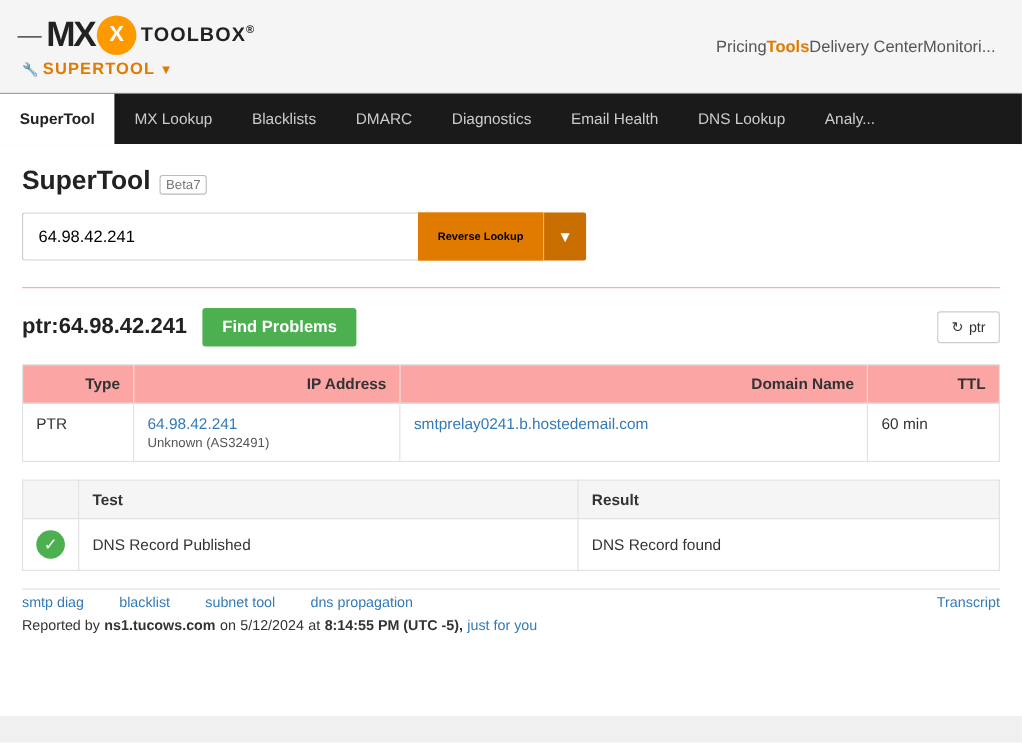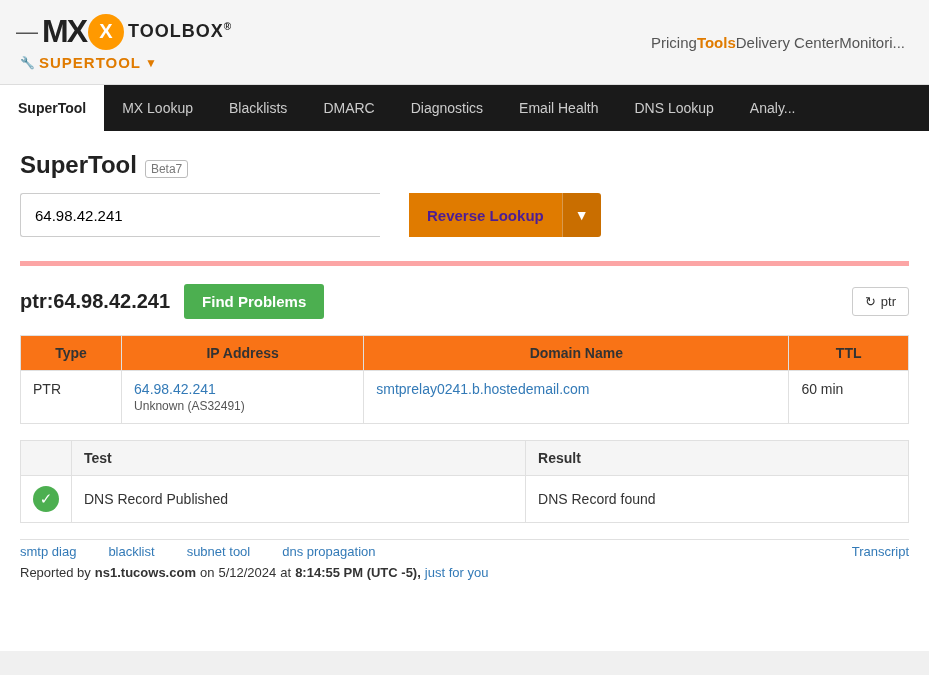--- a/index.html
+++ b/index.html
@@ -153,45 +153,44 @@
       border-right: none;
       padding: 10px 14px;
       font-size: 15px;
       width: 360px;
       height: 44px;
       outline: none;
       border-radius: 3px 0 0 3px;
     }
     .btn-reverse {
       background: #e07b00;
-      color: #4c1d95;
+      color: #000000;
       border: none;
       padding: 0 18px;
       height: 44px;
-      font-size: 15px;
+      font-size: 10px;
       font-weight: bold;
       cursor: pointer;
       white-space: nowrap;
-      margin-left: 29px;
     }
     .btn-dropdown {
       background: #c96e00;
       color: white;
       border: none;
       border-left: 1px solid rgba(255,255,255,0.3);
       padding: 0 12px;
       height: 44px;
       cursor: pointer;
       font-size: 14px;
       border-radius: 0 3px 3px 0;
     }
 
     
     .ptr-section {
-      border-top: 5px solid #fca5a5;
+      border-top: 1px solid #fca5a5;
       padding-top: 18px;
       margin-top: 8px;
     }
     .ptr-header {
       display: flex;
       align-items: center;
       justify-content: space-between;
       margin-bottom: 16px;
     }
     .ptr-left {
@@ -229,24 +228,24 @@
     }
     .refresh-icon { font-size: 13px; }
 
     
     .data-table {
       width: 100%;
       border-collapse: collapse;
       margin-bottom: 16px;
     }
     .data-table th {
-      background: #f97316;
+      background: #fca5a5;
       border: 1px solid #e0e0e0;
       padding: 9px 12px;
-      text-align: center;
+      text-align: right;
       font-weight: bold;
       color: #333;
       font-size: 14px;
     }
     .data-table td {
       border: 1px solid #e0e0e0;
       padding: 10px 12px;
       vertical-align: top;
       font-size: 14px;
       color: #333;

